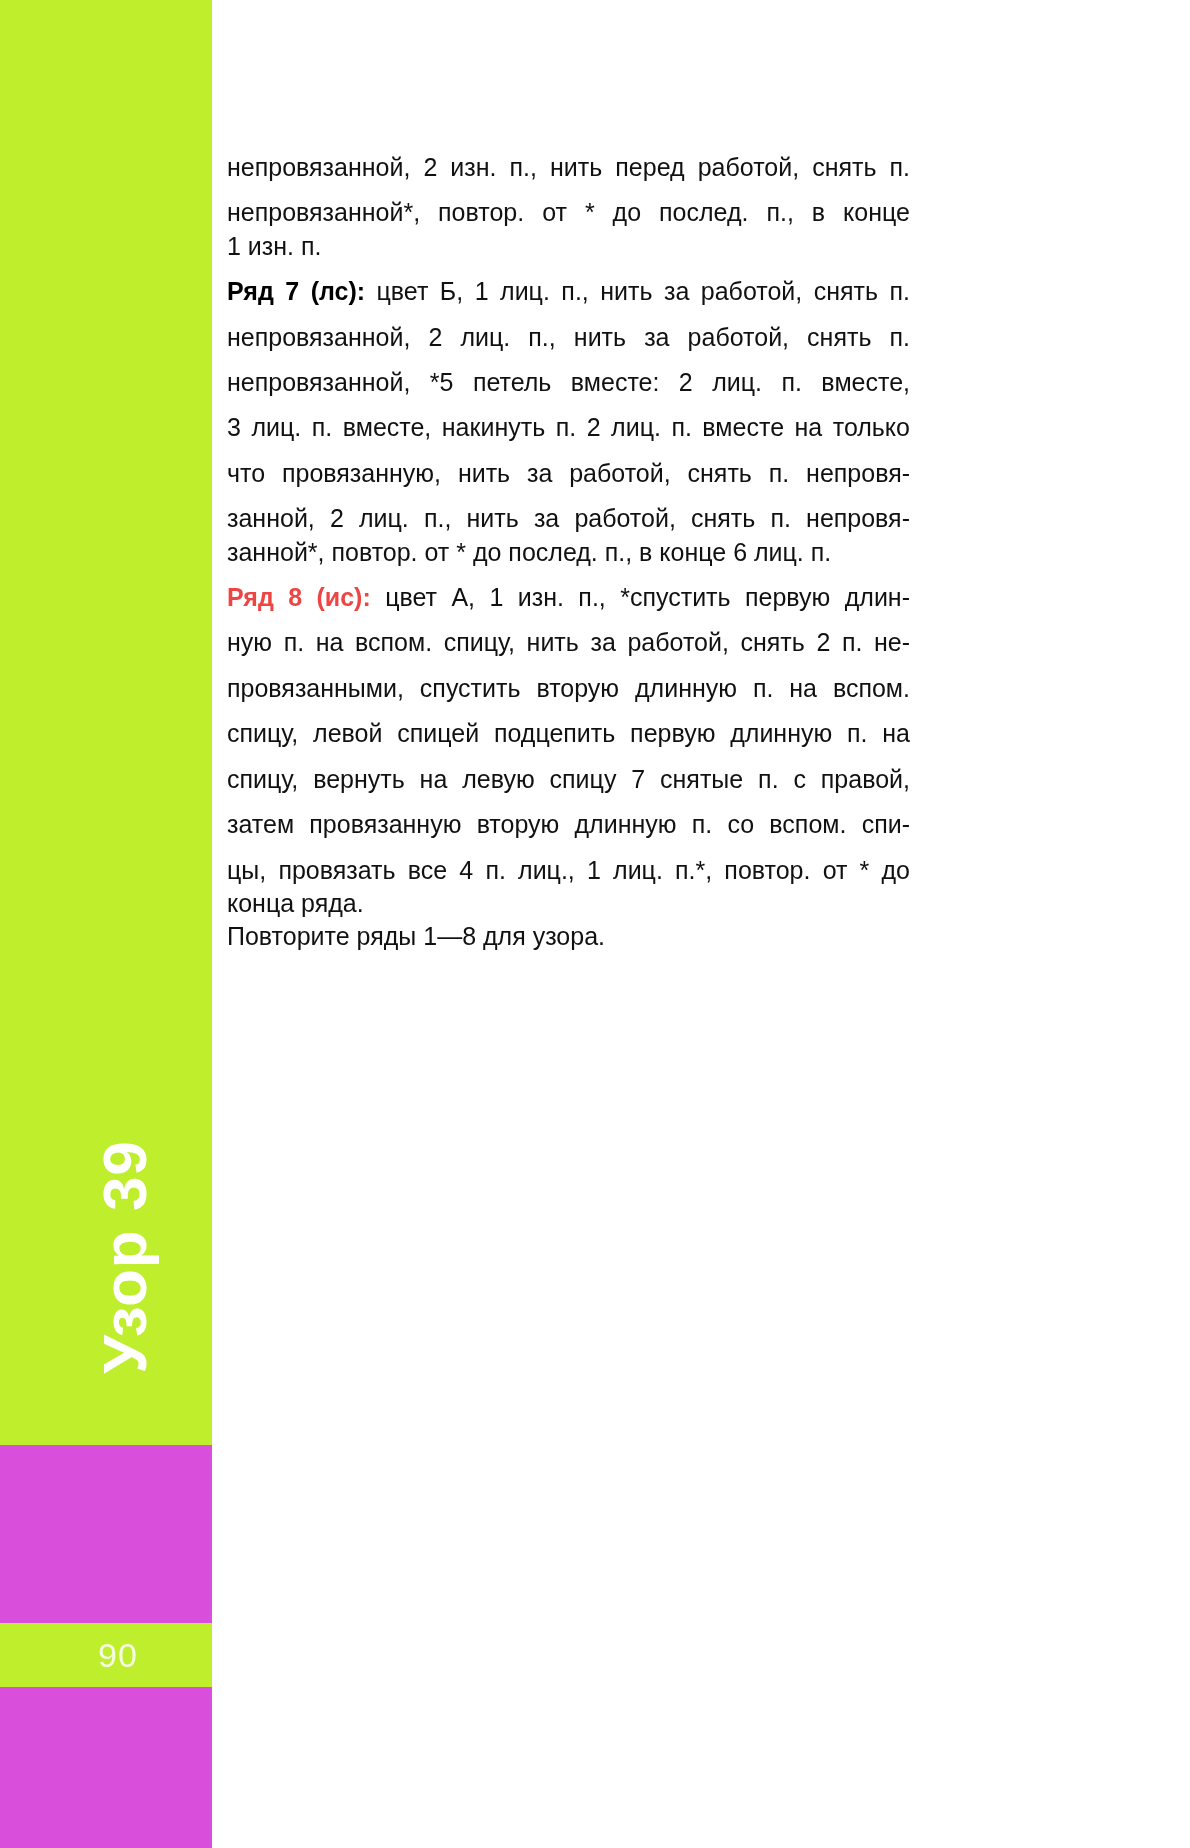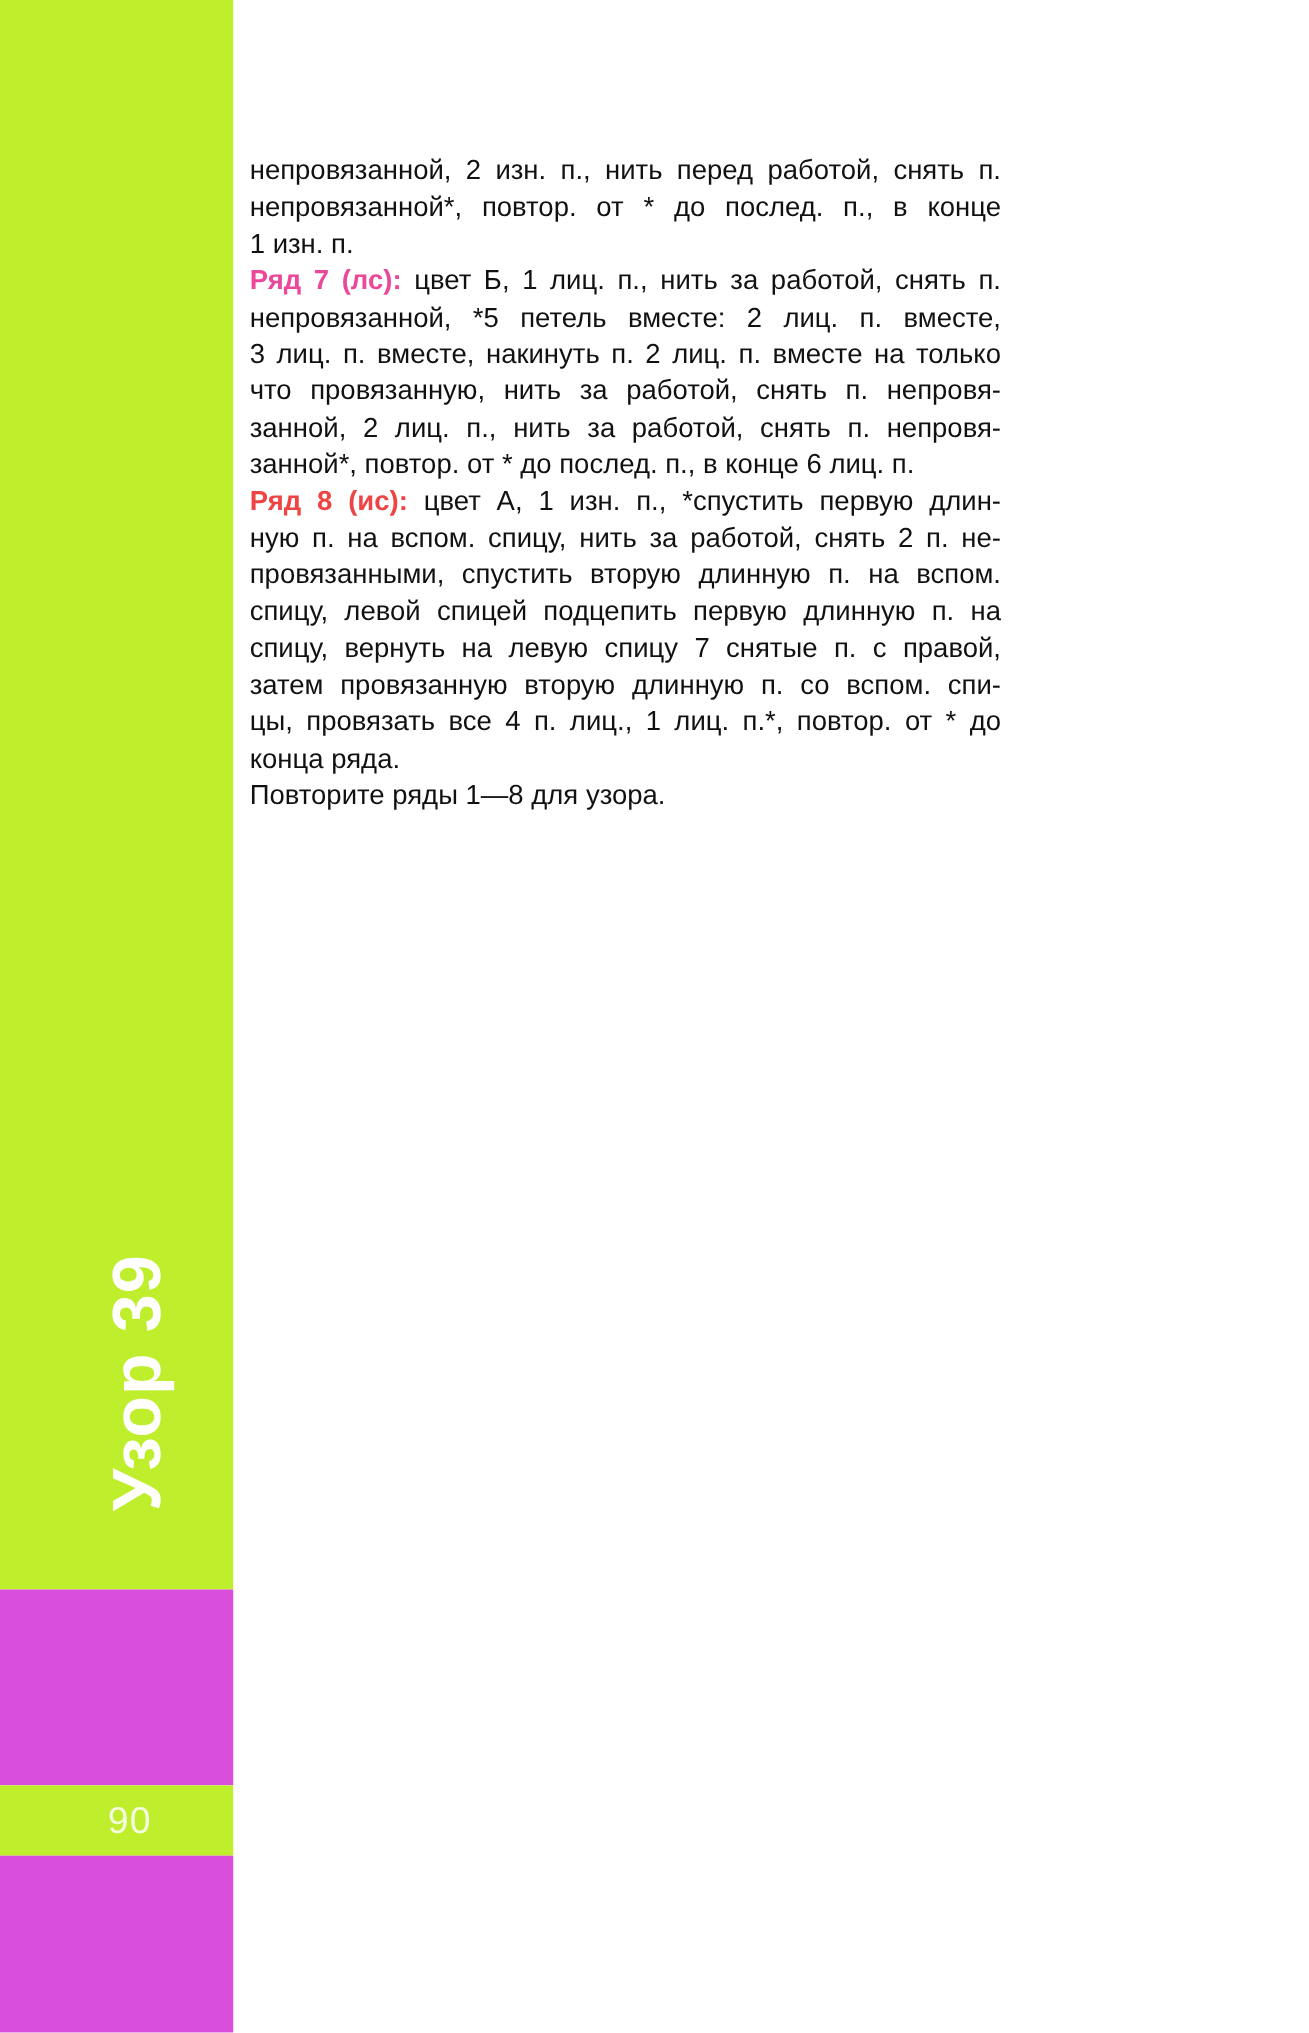--- a/index.html
+++ b/index.html
@@ -48,21 +48,21 @@
   
   .text-block {
     position: absolute;
     left: 227px; top: 139px;
     width: 683px;
     font-size: 25px;
     line-height: 33.4px;
     color: #111111;
   }
   .line { text-align: justify; text-align-last: left; }
-  .line.just { text-align-last: justify; }
+  .line.just { text-align-last: justify; margin-top: 12px; }
   .row-heading { font-weight: bold; }
 </style>
 </head>
 <body>
 
 <div class="page">
 
   <div class="sidebar">
     <div class="sb-section sb-green-main" style="background: rgb(191, 238, 45);"></div>
     <div class="sb-section sb-magenta-icon" style="background: rgb(217, 78, 219);">
@@ -72,21 +72,22 @@
       <span class="page-number">90</span>
     </div>
     <div class="sb-section sb-magenta-bot" style="background: rgb(217, 78, 219);"></div>
     <div class="pattern-label">Узор 39</div>
   </div>
 
   <div class="text-block" style="color: rgb(17, 17, 17);">
       <div class="line just">непровязанной, 2 изн. п., нить перед работой, снять п.</div>
       <div class="line just">непровязанной*, повтор. от * до послед. п., в конце</div>
       <div class="line">1 изн. п.</div>
-      <div class="line just"><span class="row-heading" style="color: #ec4899;">Ряд 7 (лс):</span> цвет Б, 1 лиц. п., нить за работой, снять п.</div>
+      <div class="line just"><span class="row-heading" style="color: #000000;">Ряд 7 (лс):</span> цвет Б, 1 лиц. п., нить за работой, снять п.</div>
+      <div class="line just">непровязанной, 2 лиц. п., нить за работой, снять п.</div>
       <div class="line just">непровязанной, *5 петель вместе: 2 лиц. п. вместе,</div>
       <div class="line just">3 лиц. п. вместе, накинуть п. 2 лиц. п. вместе на только</div>
       <div class="line just">что провязанную, нить за работой, снять п. непровя-</div>
       <div class="line just">занной, 2 лиц. п., нить за работой, снять п. непровя-</div>
       <div class="line">занной*, повтор. от * до послед. п., в конце 6 лиц. п.</div>
       <div class="line just"><span class="row-heading" style="color: #ef4444;">Ряд 8 (ис):</span> цвет А, 1 изн. п., *спустить первую длин-</div>
       <div class="line just">ную п. на вспом. спицу, нить за работой, снять 2 п. не-</div>
       <div class="line just">провязанными, спустить вторую длинную п. на вспом.</div>
       <div class="line just">спицу, левой спицей подцепить первую длинную п. на</div>
       <div class="line just">спицу, вернуть на левую спицу 7 снятые п. с правой,</div>

